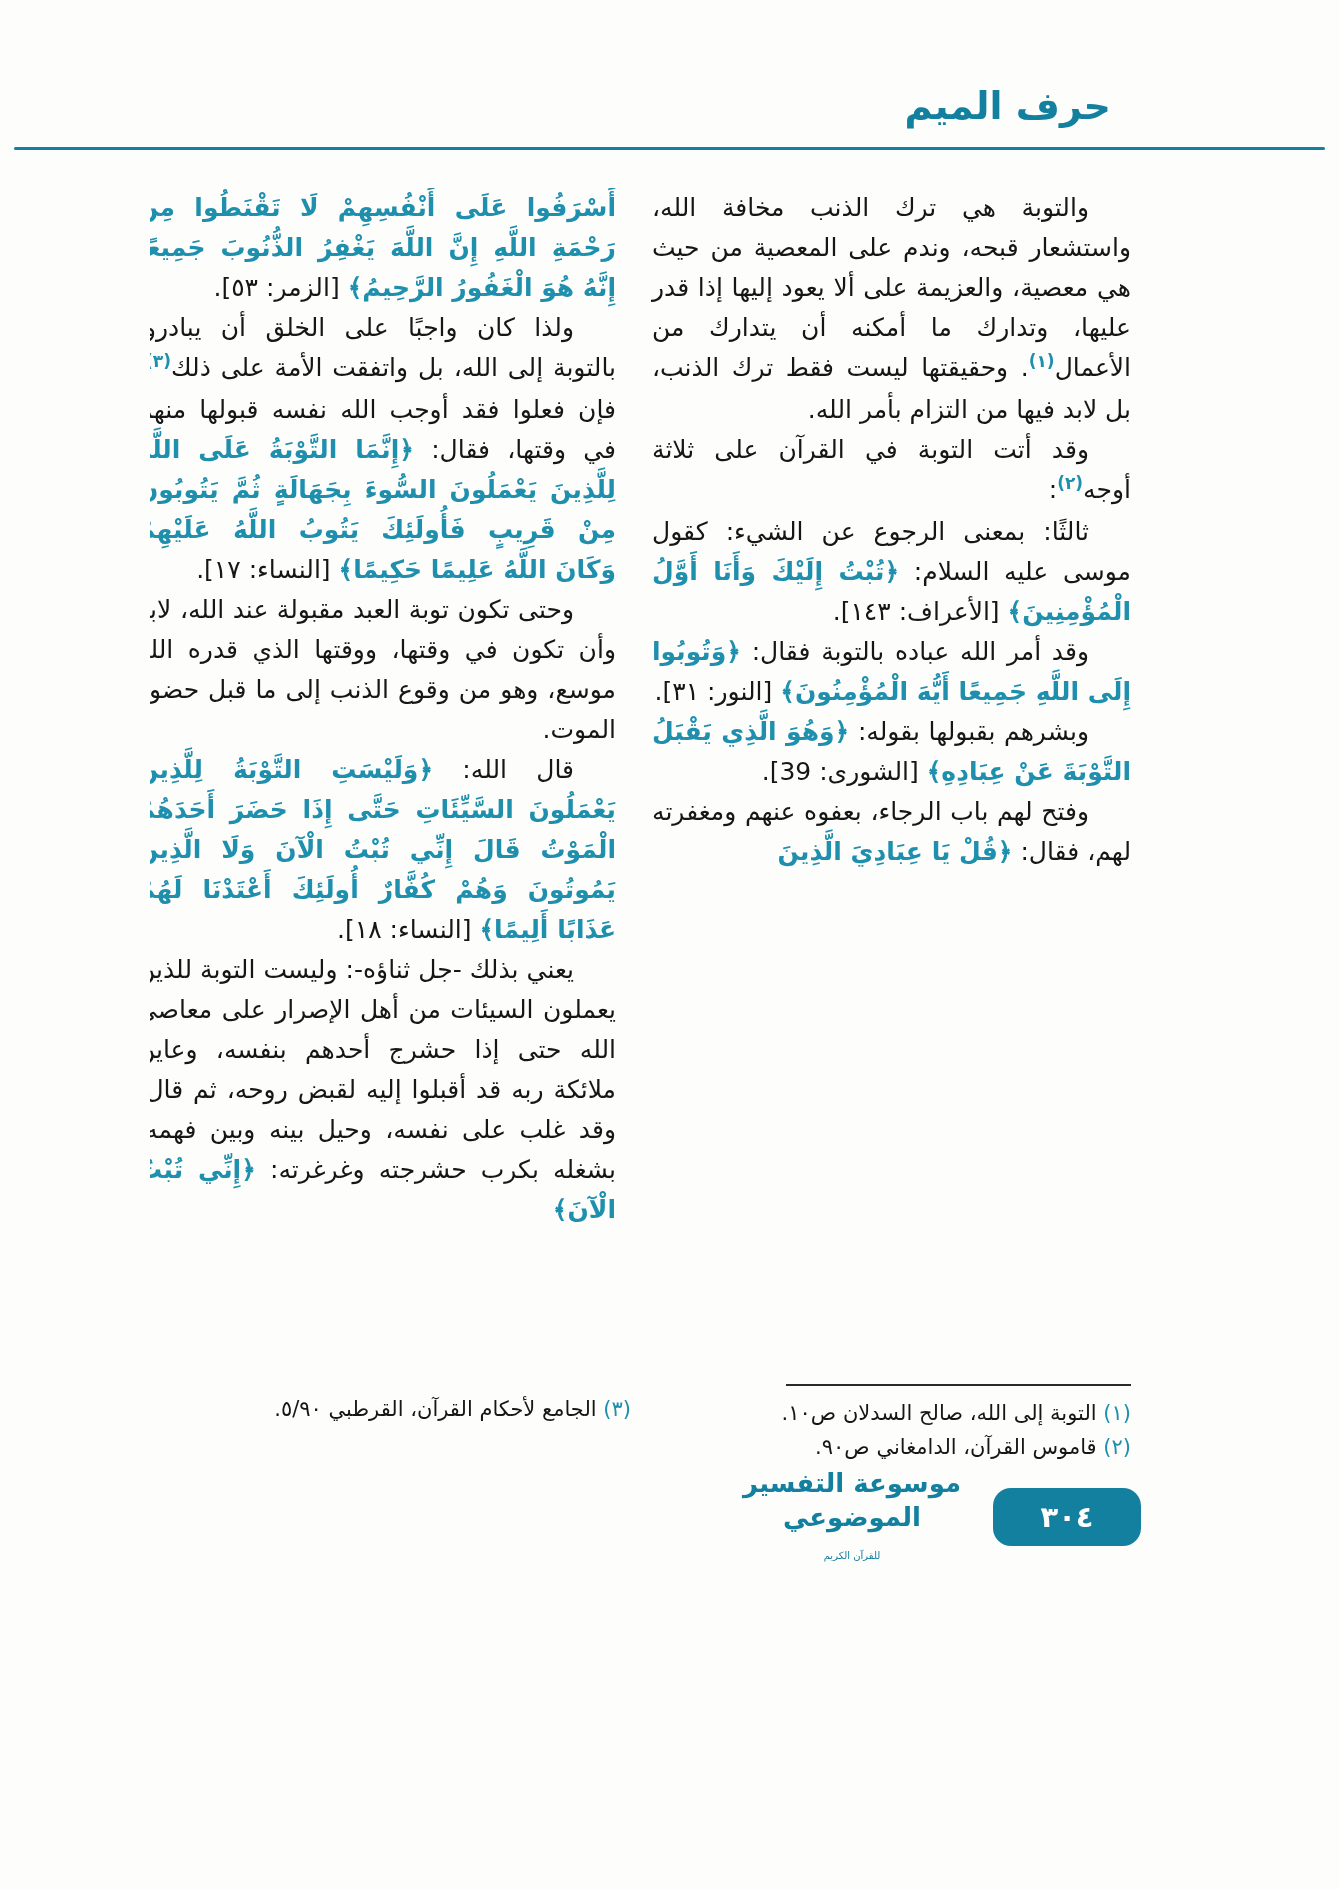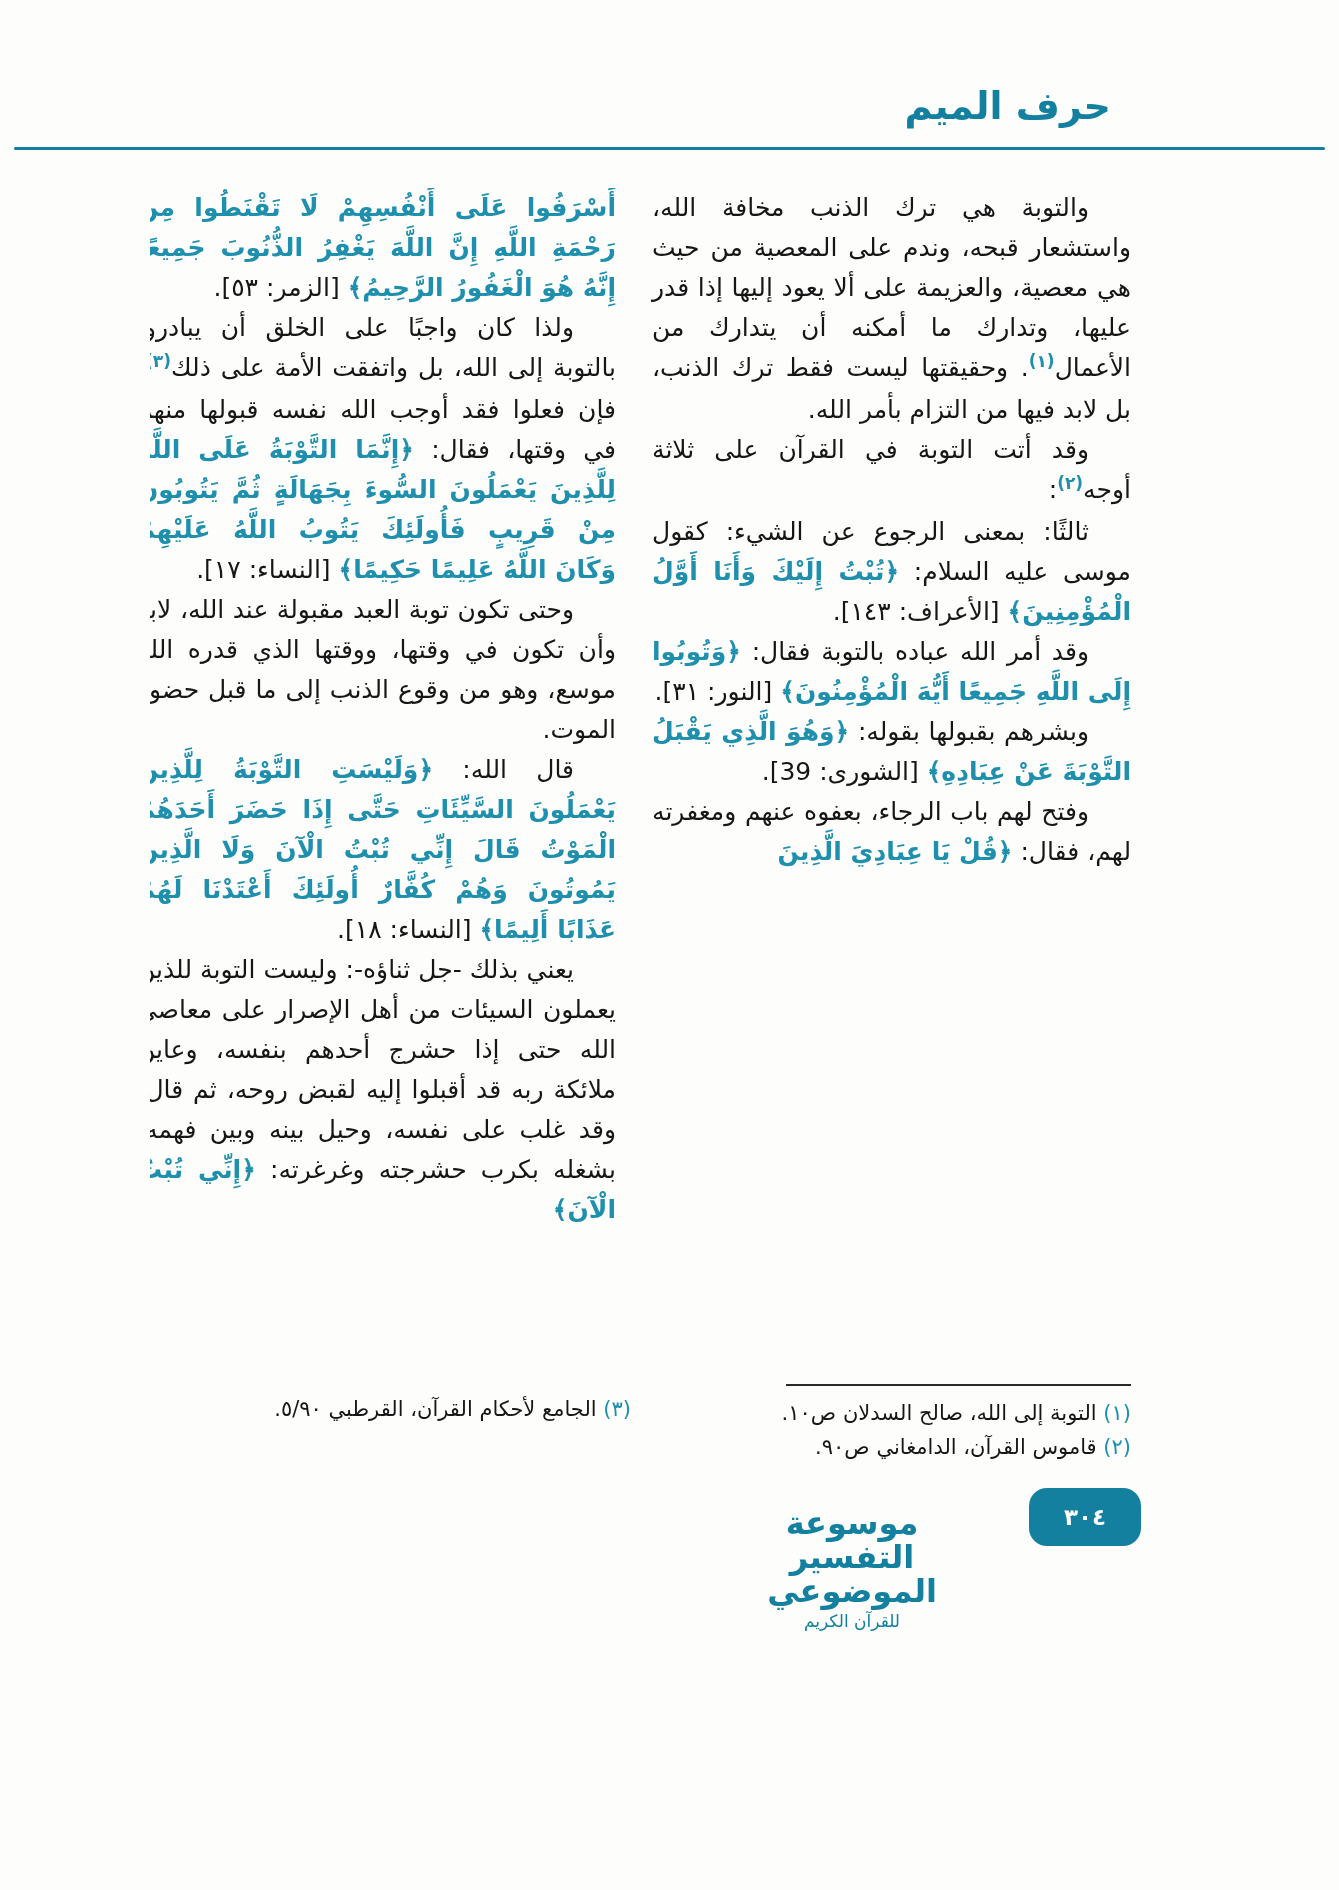--- a/index.html
+++ b/index.html
@@ -42,27 +42,27 @@
   .footnotes-right { position:absolute; top:1368px; right:208px; width:479px;margin-top:16px; }
   .footnotes-left  { position:absolute; top:1392px; left:152px;  width:479px; }
   .fn-sep { width:72%; border-top:2px solid #2a2a2a; margin-bottom:10px; }
   .footnote { font-size:21px; line-height:34px; color:var(--text,#161616); }
   .fn-marker { color:var(--quran,#1f8fae); }
 
   .footer-logo {
     position:absolute; top:1466px; right:362px; width:250px;
     text-align:center; color:var(--teal,#12809e);
   }
-  .logo-line1 { font-size:32px; font-weight:bold; line-height:34px;margin-top:40px; }
-  .logo-line2 { font-size:17px; margin-top:3px; letter-spacing:2px; }
+  .logo-line1 { font-size:26px; font-weight:bold; line-height:34px; }
+  .logo-line2 { font-size:10px; margin-top:16px; letter-spacing:2px; }
 
   .page-badge {
-    position:absolute; top:1488px; right:198px; width:112px; height:58px;
+    position:absolute; top:1488px; right:198px; width:148px; height:58px;
     background:var(--teal,#12809e); border-radius:18px;
-    color:var(--badge_text,#ffffff); font-size:23px; font-weight:bold;
+    color:var(--badge_text,#ffffff); font-size:29px; font-weight:bold;
     display:flex; align-items:center; justify-content:center;
   }
 </style>
 </head>
 <body>
 
 <div class="page">
 
   <div class="header-title">حرف الميم</div>
   <div class="header-rule"></div>

